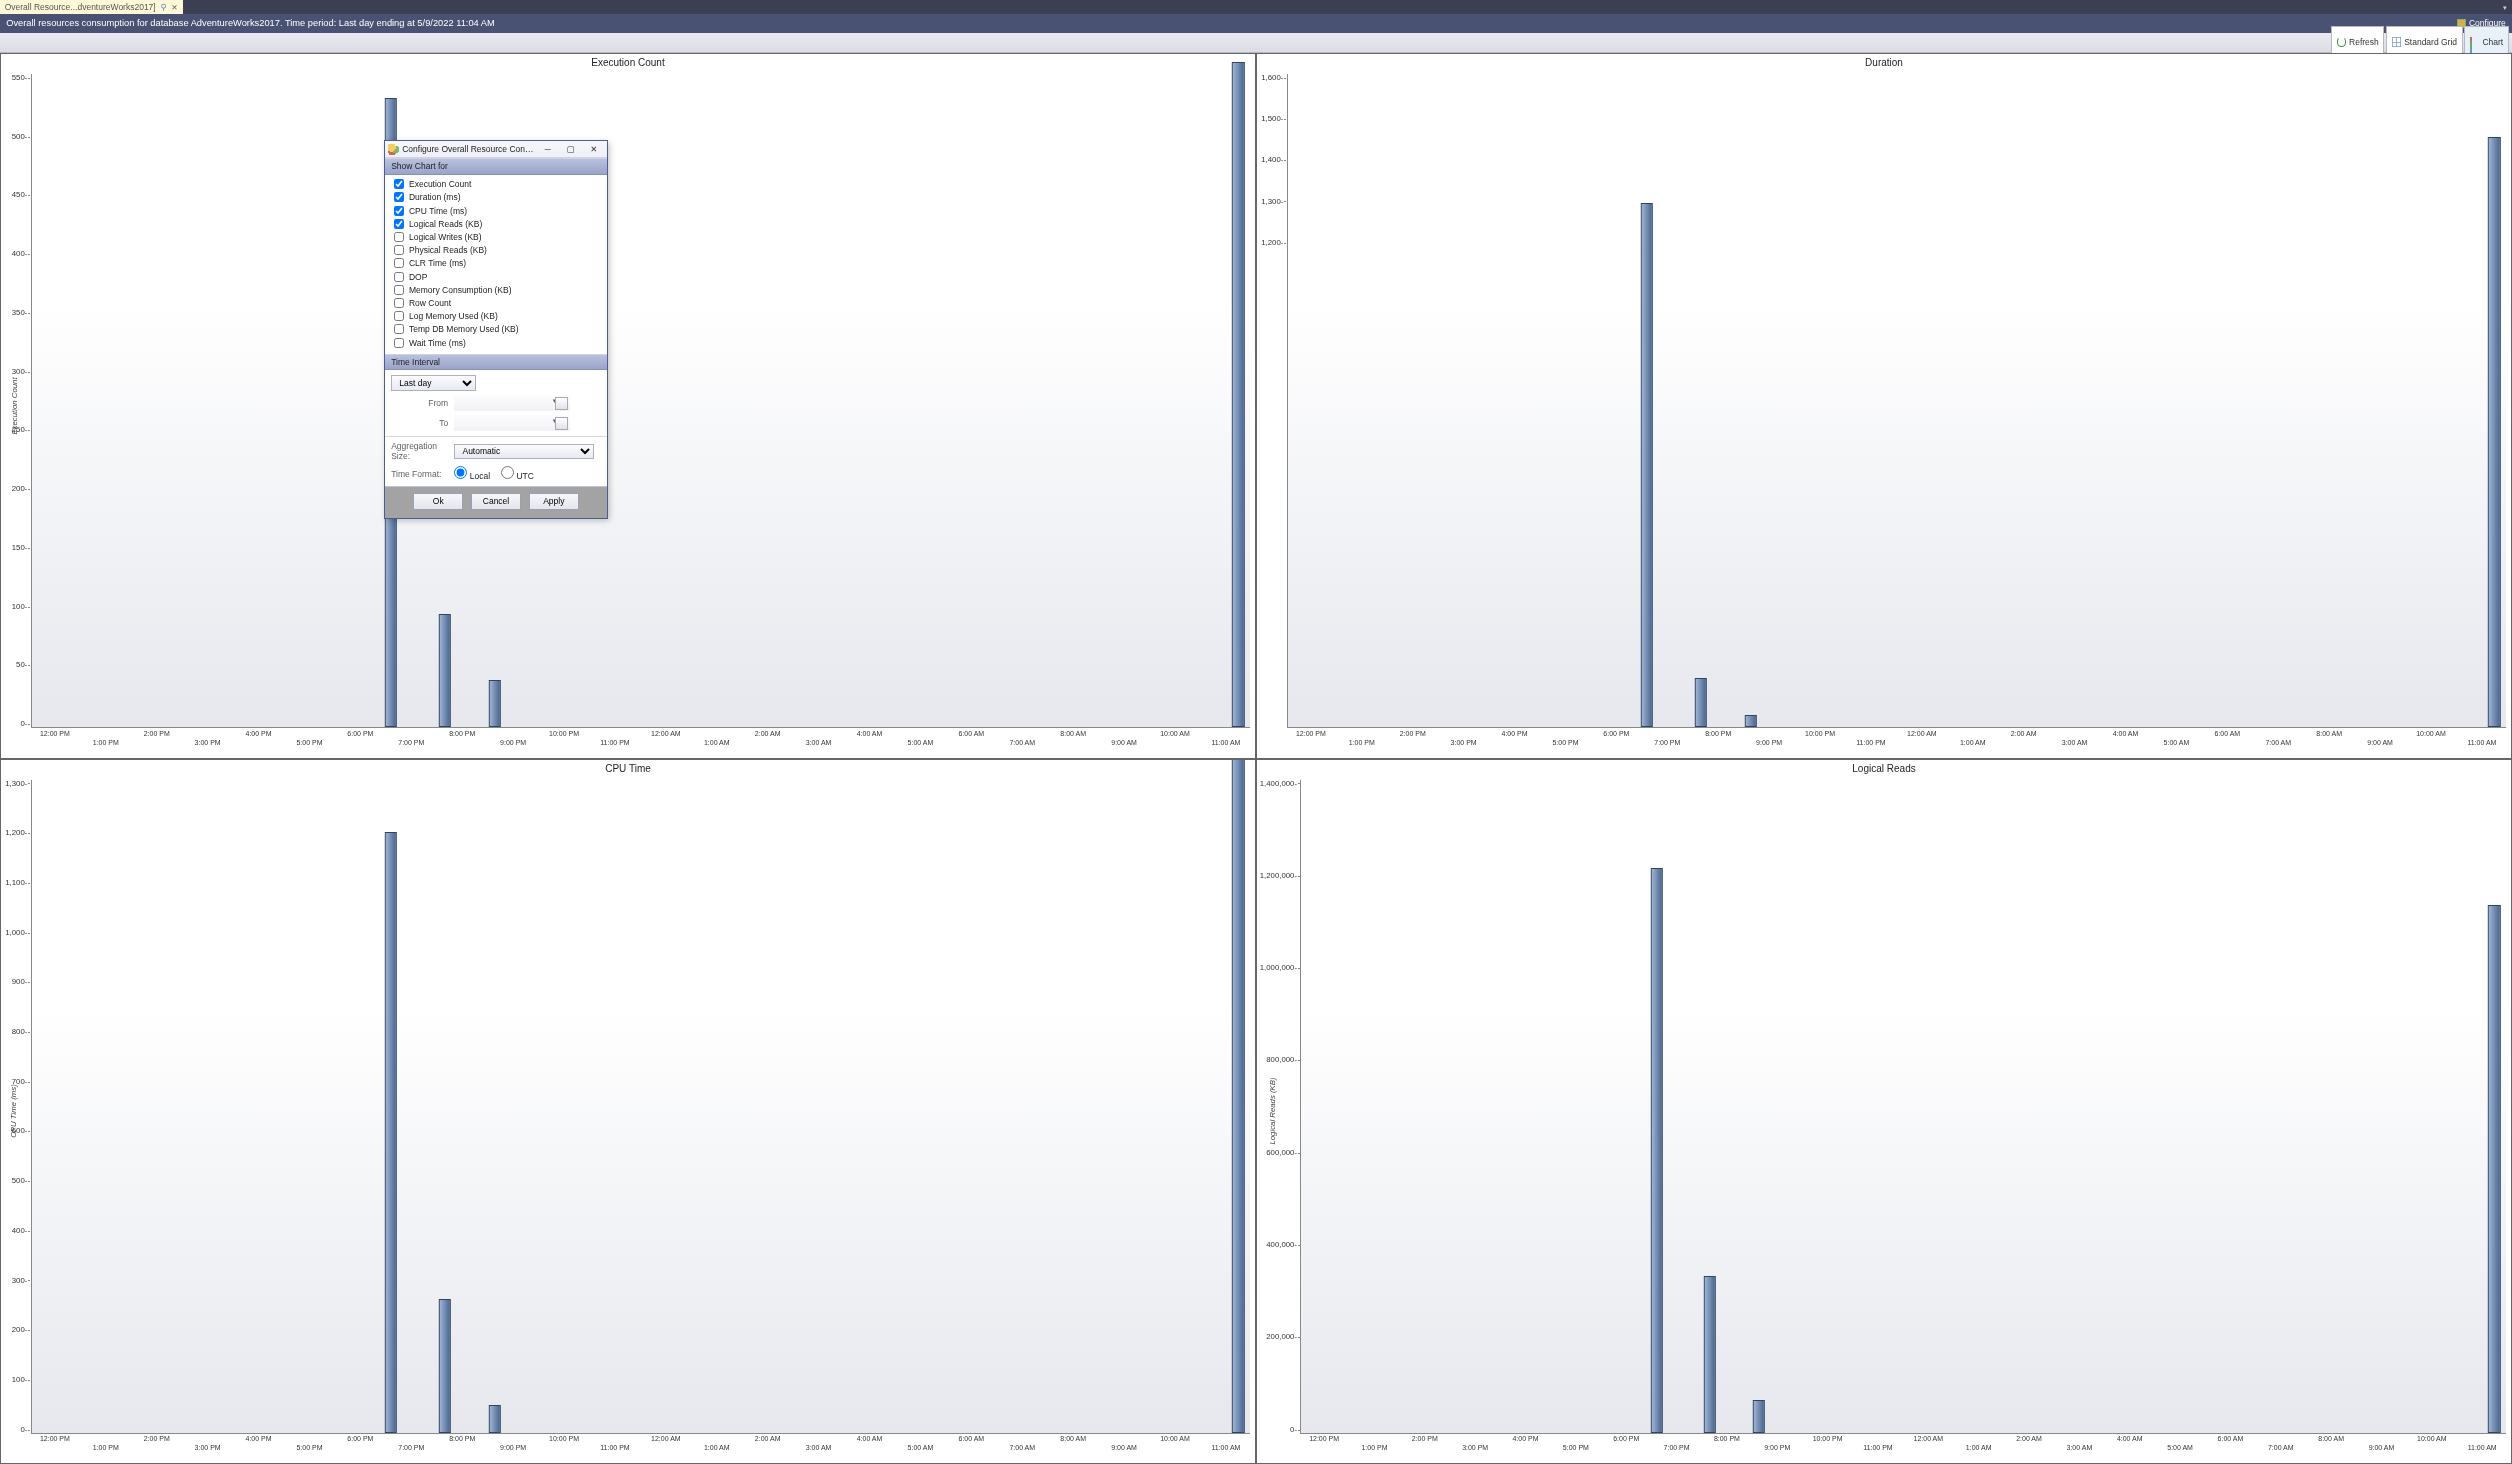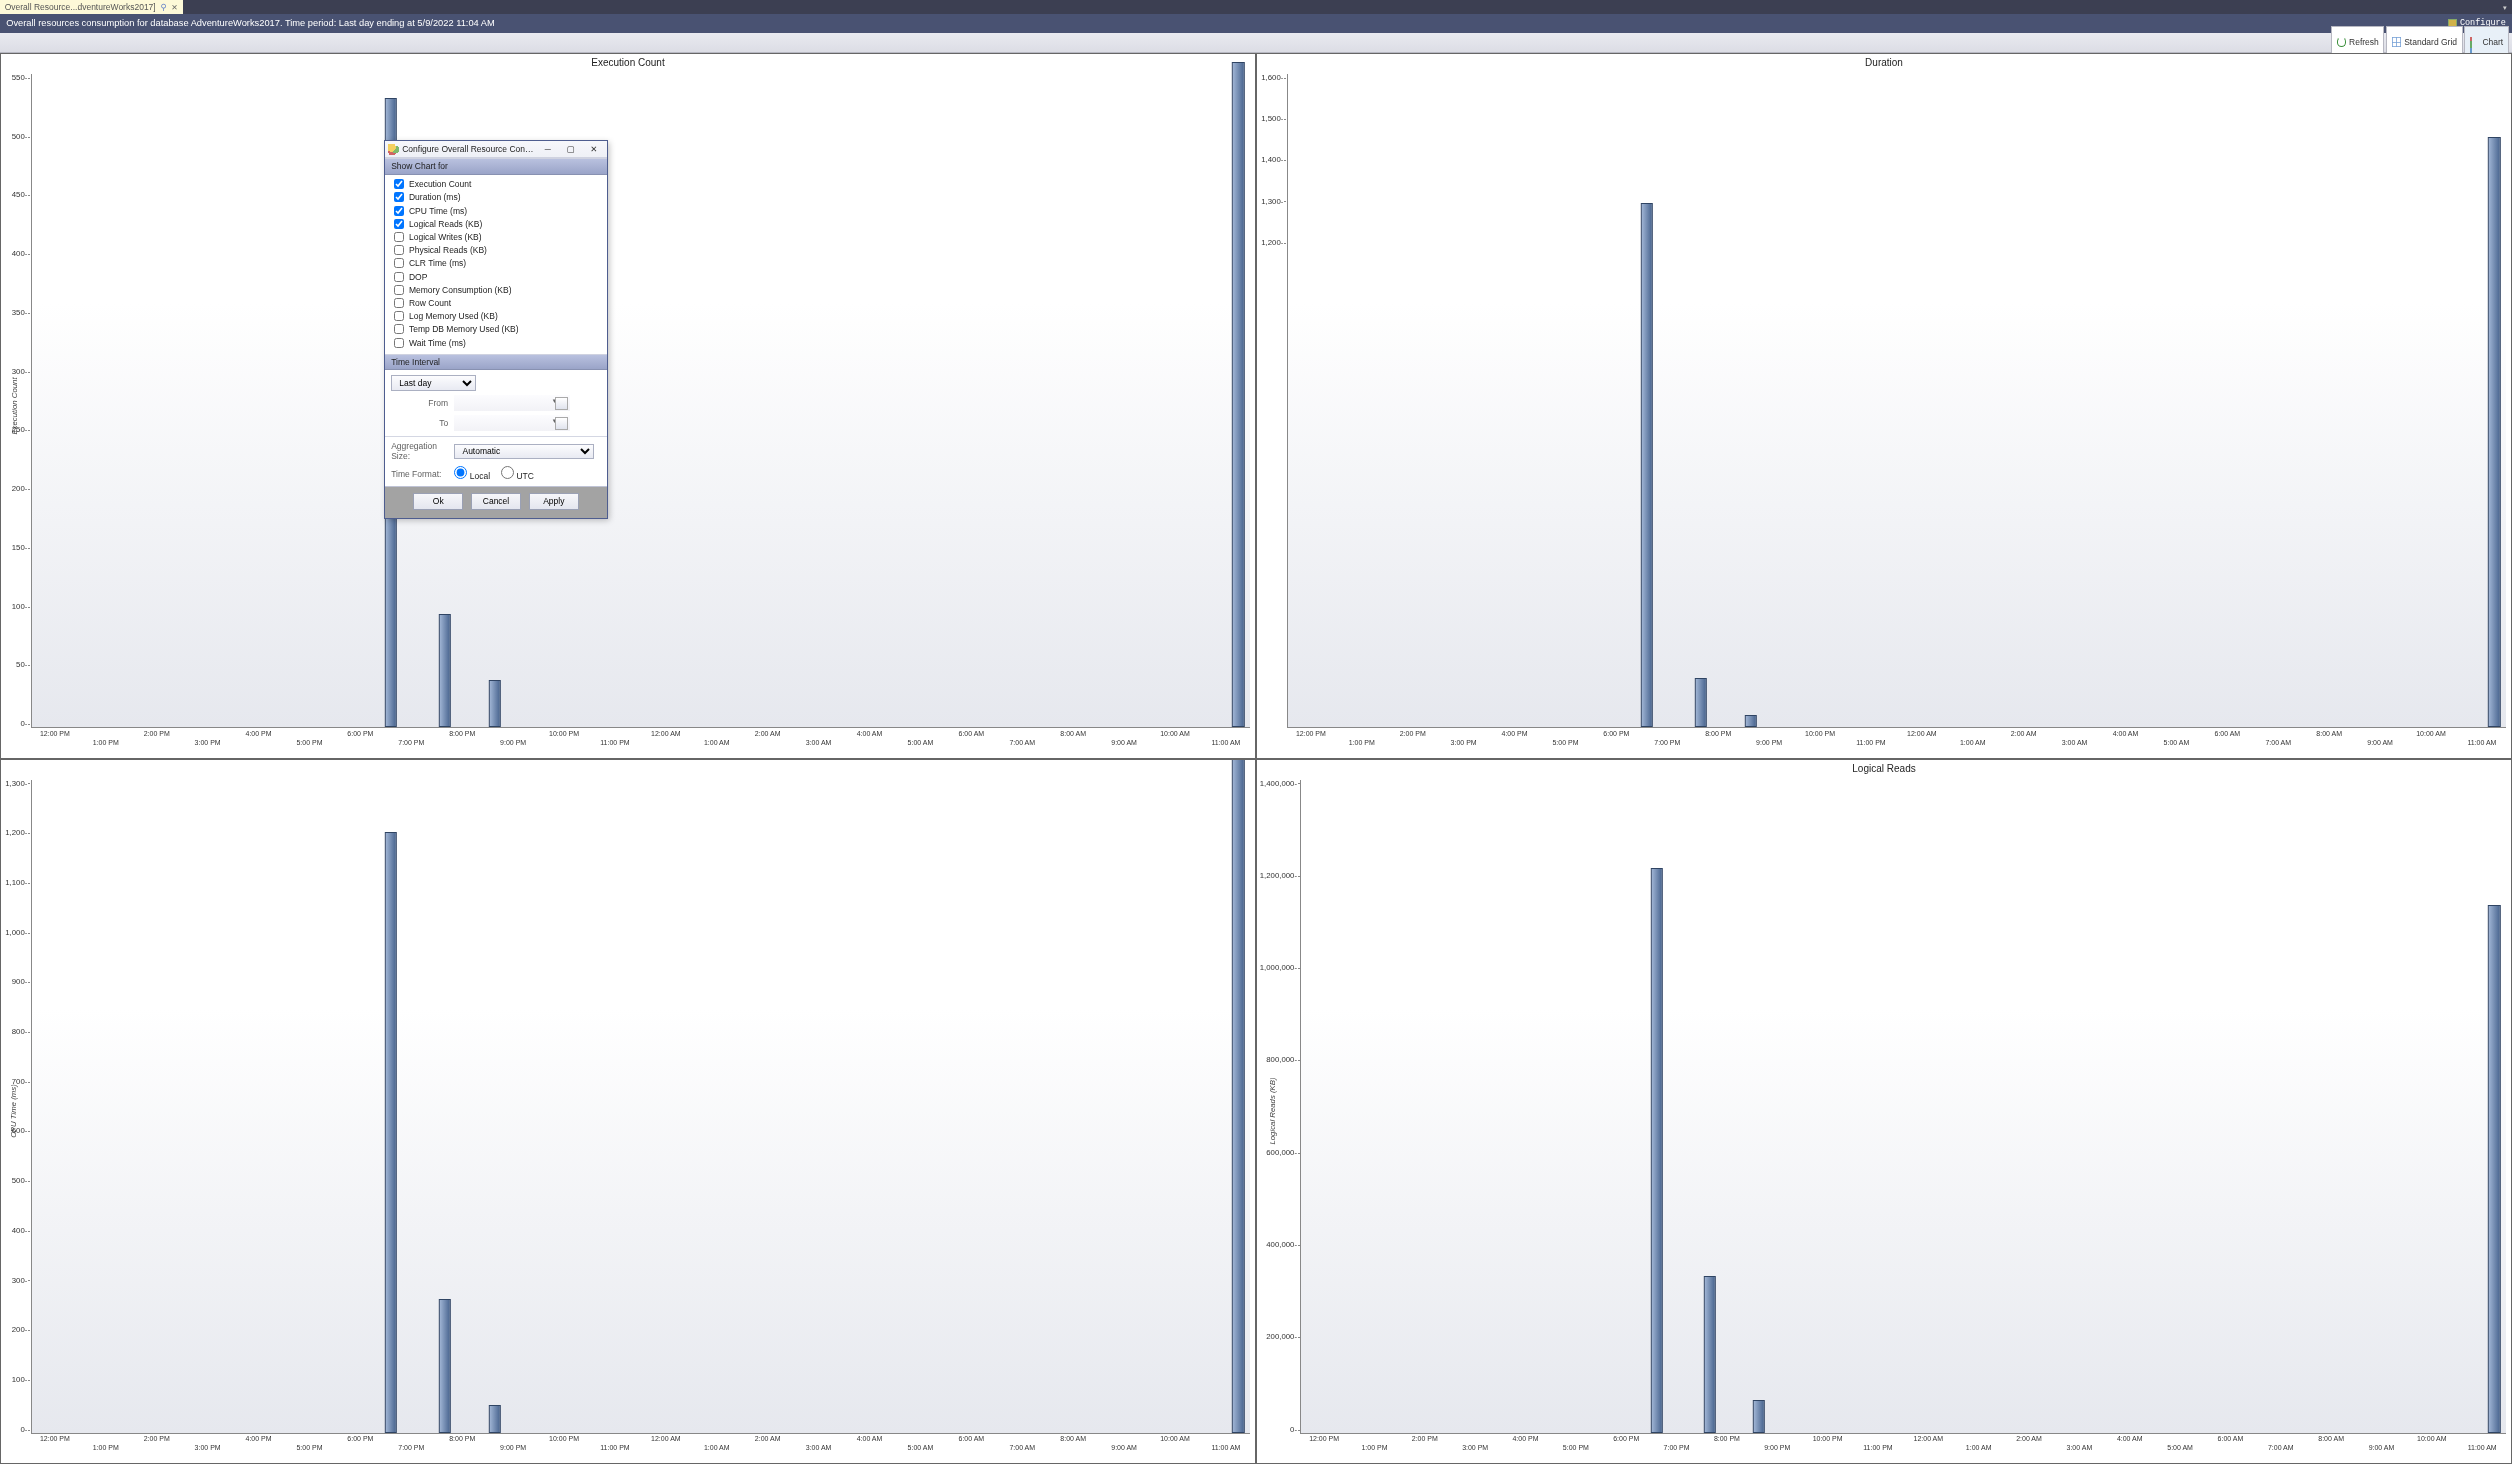--- a/index.html
+++ b/index.html
@@ -6,21 +6,21 @@
 html, body { width: 100%; height: 100%; font-family: "Segoe UI", Tahoma, sans-serif; font-size: 8.5px; background: #fff; color: #222; overflow: hidden; }
 
 
 .tab-strip { height: 14px; background: #3c3f52; display: flex; align-items: center; position: relative; }
 .tab { background: #fdf9d8; color: #555; height: 14px; padding: 0 4.7px; display: flex; align-items: center; gap: 4.7px; font-size: 8.5px; }
 .tab .close-x { color: #666; font-size: 7.8px; cursor: pointer; }
 .tab-strip .dd { position: absolute; right: 1.6px; top: 0; width: 11px; height: 14px; color:#ccc; display:flex; align-items:center; justify-content:center; font-size:6.2px;}
 
 
 .title-bar { height: 18.6px; background: #495272; color: #fff; display:flex; align-items:center; padding: 0 6.2px; font-size: 9.3px; justify-content: space-between; }
-.title-bar .configure-btn { display:flex; align-items:center; gap:3.1px; color:#fff; font-size:8.5px; cursor:pointer;font-family:Liberation Mono, monospace; }
+.title-bar .configure-btn { display:flex; align-items:center; gap:3.1px; color:#fff; font-size:8.5px; cursor:pointer; }
 .title-bar .cfg-icon { width:9.3px; height:9.3px; background:#d1b24a; border:0.8px solid #8a6; }
 
 
 .toolbar { height: 20px; background: linear-gradient(#e9eaf0,#dcdde5); border-bottom:0.8px solid #b7b8c2; display:flex; justify-content:flex-end; align-items:center; padding-right:3.1px; gap:1.6px; }
 .tool-btn { height:32px; padding:0 4.7px; background:#fff; border:0.8px solid #b7b8c2; display:flex; align-items:center; gap:3.1px; font-size:8.5px; color:#333; cursor:pointer; }
 .tool-btn .ico { width:9.3px; height:9.3px; display:inline-block; }
 .ico-refresh { border:1.2px solid #3a8f3a; border-radius:50%; border-top-color:transparent; position:relative;}
 .ico-grid { background:linear-gradient(#77a1d6,#77a1d6) 0 0/100% 0.8px no-repeat,linear-gradient(#77a1d6,#77a1d6) 0 50%/100% 0.8px no-repeat,linear-gradient(#77a1d6,#77a1d6) 0 100%/100% 0.8px no-repeat,linear-gradient(#77a1d6,#77a1d6) 0 0/0.8px 100% no-repeat,linear-gradient(#77a1d6,#77a1d6) 50% 0/0.8px 100% no-repeat,linear-gradient(#77a1d6,#77a1d6) 100% 0/0.8px 100% no-repeat; }
 .ico-chart { display:flex; align-items:flex-end; gap:0.8px; }
 .ico-chart b { display:block; width:1.6px; background:#c66; } .ico-chart b:nth-child(1){height:3.9px;} .ico-chart b:nth-child(2){height:7px;background:#6a6;} .ico-chart b:nth-child(3){height:5.4px;background:#69c;}
@@ -201,20 +201,21 @@
         <span class="minor" style="left:47.91304347826087%">11:00 PM</span>
         <span class="minor" style="left:56.26086956521739%">1:00 AM</span>
         <span class="minor" style="left:64.6086956521739%">3:00 AM</span>
         <span class="minor" style="left:72.95652173913044%">5:00 AM</span>
         <span class="minor" style="left:81.30434782608695%">7:00 AM</span>
         <span class="minor" style="left:89.65217391304347%">9:00 AM</span>
         <span class="minor" style="left:98%">11:00 AM</span>
       </div>
   </div>
     <div class="chart-panel">
+    <div class="chart-title">CPU Time</div>
     <div class="y-label">CPU Time (ms)</div>
     <div class="y-ticks narrow" style="display:flex;">
         <span>1,300-</span>
         <span>1,200-</span>
         <span>1,100-</span>
         <span>1,000-</span>
         <span>900-</span>
         <span>800-</span>
         <span>700-</span>
         <span>600-</span>

